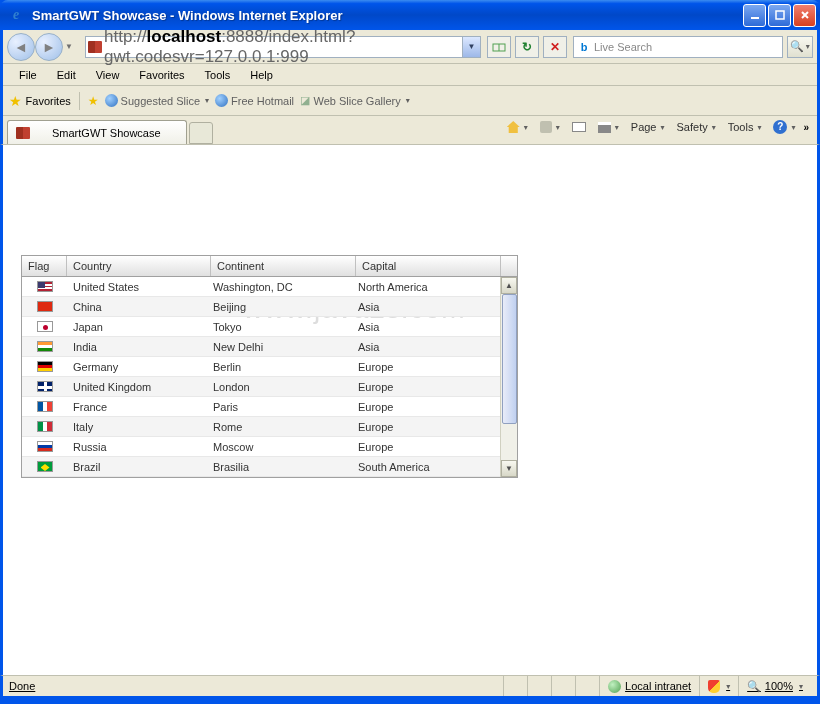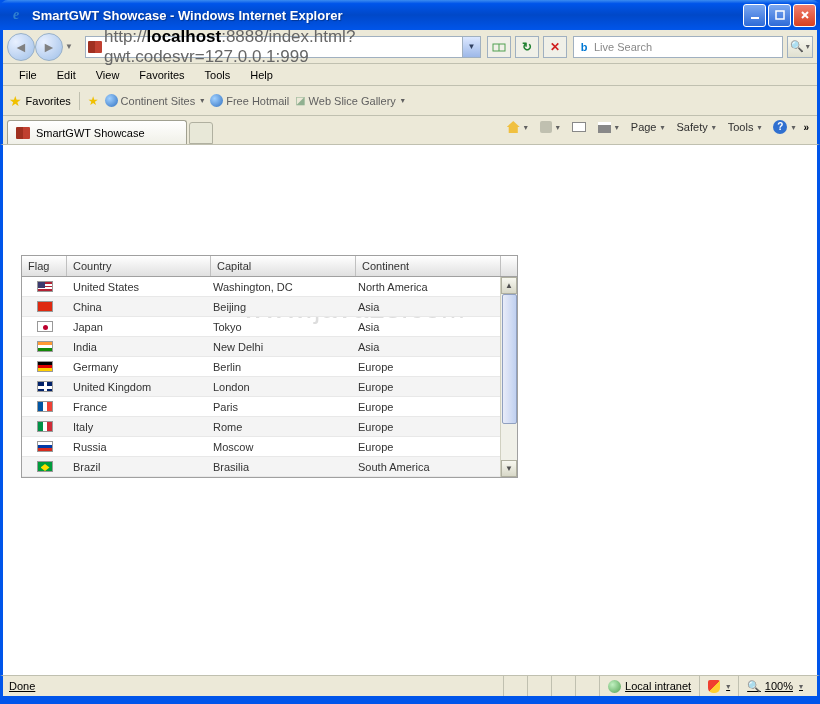--- a/index.html
+++ b/index.html
@@ -37,21 +37,21 @@
 .menu-item { padding: 2px 8px; cursor: pointer; }
 
 .favbar { height: 30px; display: flex; align-items: center; padding: 0 6px; border-bottom: 1px solid #c0c0b0; gap: 6px; }
 .fav-main { display: flex; align-items: center; gap: 4px; cursor: pointer; }
 .star { color: #f0c000; font-size: 14px; }
 .fav-link { display: flex; align-items: center; gap: 3px; color: #606060; cursor: pointer; }
 .sep { width: 1px; height: 18px; background: #c0c0b0; margin: 0 2px; }
 .dd-arrow { font-size: 8px; color: #606060; margin-left: 2px; }
 
 .tabbar { height: 28px; display: flex; align-items: flex-end; padding: 0 4px; position: relative; }
-.tab { height: 24px; min-width: 180px; background: linear-gradient(to bottom, #ffffff, #f0f0e8); border: 1px solid #a0a090; border-bottom: none; border-radius: 3px 3px 0 0; display: flex; align-items: center; padding: 0 8px; gap: 6px; cursor: pointer; }
+.tab { height: 24px; min-width: 180px; background: linear-gradient(to bottom, #ffffff, #f0f0e8); border: 1px solid #a0a090; border-bottom: none; border-radius: 3px 3px 0 0; display: flex; align-items: center; padding: 0 8px; gap: 22px; cursor: pointer; }
 .tab-new { width: 24px; min-width: 24px; height: 22px; margin-left: 2px; background: #e8e8d8; border: 1px solid #b0b0a0; }
 .tab-tools { position: absolute; right: 8px; top: 2px; display: flex; align-items: center; gap: 4px; }
 .tb-item { display: flex; align-items: center; gap: 2px; padding: 2px 4px; cursor: pointer; color: #303030; }
 .chevron { font-size: 10px; font-weight: bold; }
 
 .content { background: white; height: 531px; border-left: 3px solid #0055ea; border-right: 3px solid #0055ea; border-top: 1px solid #c0c0b0; padding: 0; position: relative; overflow: hidden; }
 
 .watermark { position: absolute; left: 240px; top: 148px; font-size: 28px; color: #ddd; font-family: Arial; letter-spacing: 1px; z-index: 0; pointer-events: none; }
 
 .grid { position: absolute; left: 18px; top: 110px; width: 497px; border: 1px solid #a0a0a0; z-index: 1; }
@@ -179,21 +179,21 @@
 
     <div class="favbar">
       <div class="fav-main">
         <span class="star">★</span>
         <span>Favorites</span>
       </div>
       <div class="sep"></div>
       <span class="star" style="font-size:12px">★</span>
       <div class="fav-link">
         <span class="globe-icon"></span>
-        <span>Continent Sites</span>
+        <span>Suggested Slice</span>
         <span class="dd-arrow">▾</span>
       </div>
       <div class="fav-link">
         <span class="globe-icon"></span>
         <span>Free Hotmail</span>
       </div>
       <div class="fav-link">
         <span style="color:#90b090">◪</span>
         <span>Web Slice Gallery</span>
         <span class="dd-arrow">▾</span>
@@ -242,22 +242,22 @@
       </div>
     </div>
   </div>
 
   <div class="content">
     <div class="watermark">www.java2s.com</div>
     <div class="grid">
       <div class="grid-header">
         <div class="col col-flag">Flag</div>
         <div class="col col-country">Country</div>
+        <div class="col col-continent">Continent</div>
         <div class="col col-capital">Capital</div>
-        <div class="col col-continent">Continent</div>
       </div>
       <div class="grid-body">
         <div class="grid-rows" id="grid-rows">
             <div class="grid-row">
               <div class="cell cell-flag">
                 <span class="flag flag-us"></span>
               </div>
               <div class="cell cell-country">United States</div>
               <div class="cell cell-capital">Washington, DC</div>
               <div class="cell cell-continent">North America</div>

